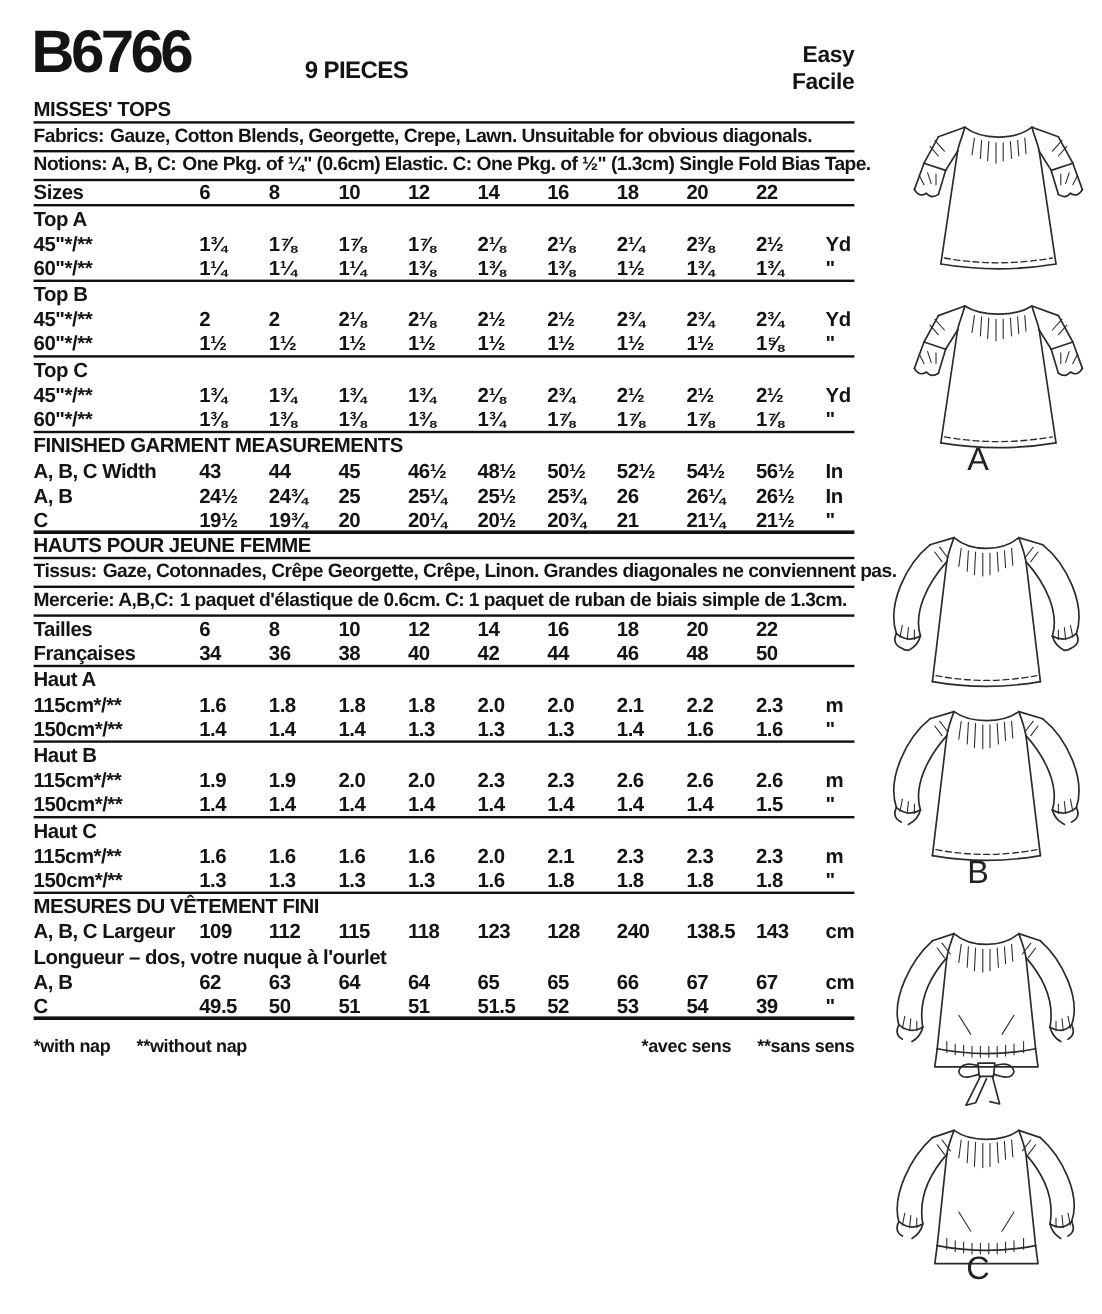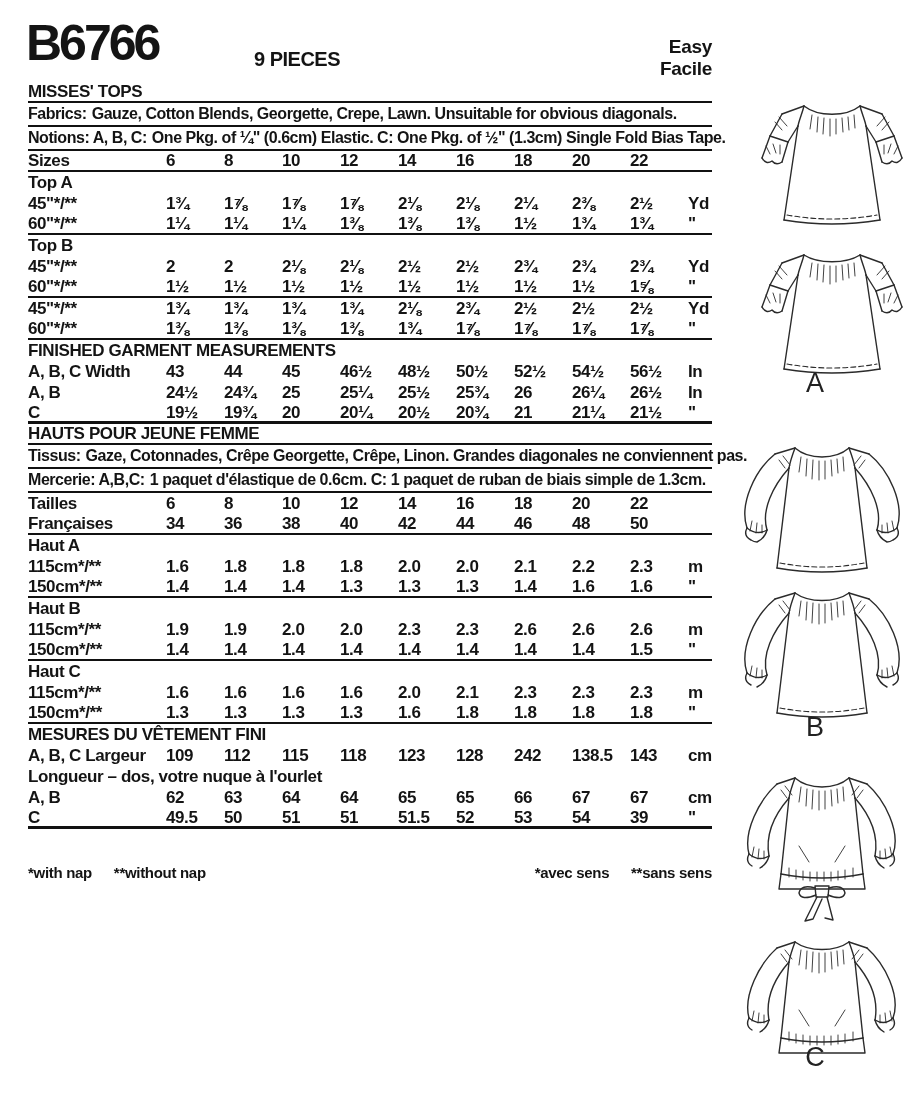--- a/index.html
+++ b/index.html
@@ -121,20 +121,23 @@
       <div class="cell">1½</div>
       <div class="cell">1½</div>
       <div class="cell">1½</div>
       <div class="cell">1½</div>
       <div class="cell">1½</div>
       <div class="cell">1½</div>
       <div class="cell">1½</div>
       <div class="cell">1⅝</div>
       <div class="cell">"</div>
     </div>
+    <div class="row section">
+      <div class="cell full">Top C</div>
+    </div>
     <div class="row data">
       <div class="cell">45"*/**</div>
       <div class="cell">1¾</div>
       <div class="cell">1¾</div>
       <div class="cell">1¾</div>
       <div class="cell">1¾</div>
       <div class="cell">2⅛</div>
       <div class="cell">2¾</div>
       <div class="cell">2½</div>
       <div class="cell">2½</div>
@@ -322,21 +325,21 @@
       <div class="cell full">MESURES DU VÊTEMENT FINI</div>
     </div>
     <div class="row data">
       <div class="cell">A, B, C Largeur</div>
       <div class="cell">109</div>
       <div class="cell">112</div>
       <div class="cell">115</div>
       <div class="cell">118</div>
       <div class="cell">123</div>
       <div class="cell">128</div>
-      <div class="cell">242</div>
+      <div class="cell">240</div>
       <div class="cell">138.5</div>
       <div class="cell">143</div>
       <div class="cell">cm</div>
     </div>
     <div class="row text">
       <div class="cell full">Longueur – dos, votre nuque à l'ourlet</div>
     </div>
     <div class="row data">
       <div class="cell">A, B</div>
       <div class="cell">62</div>

